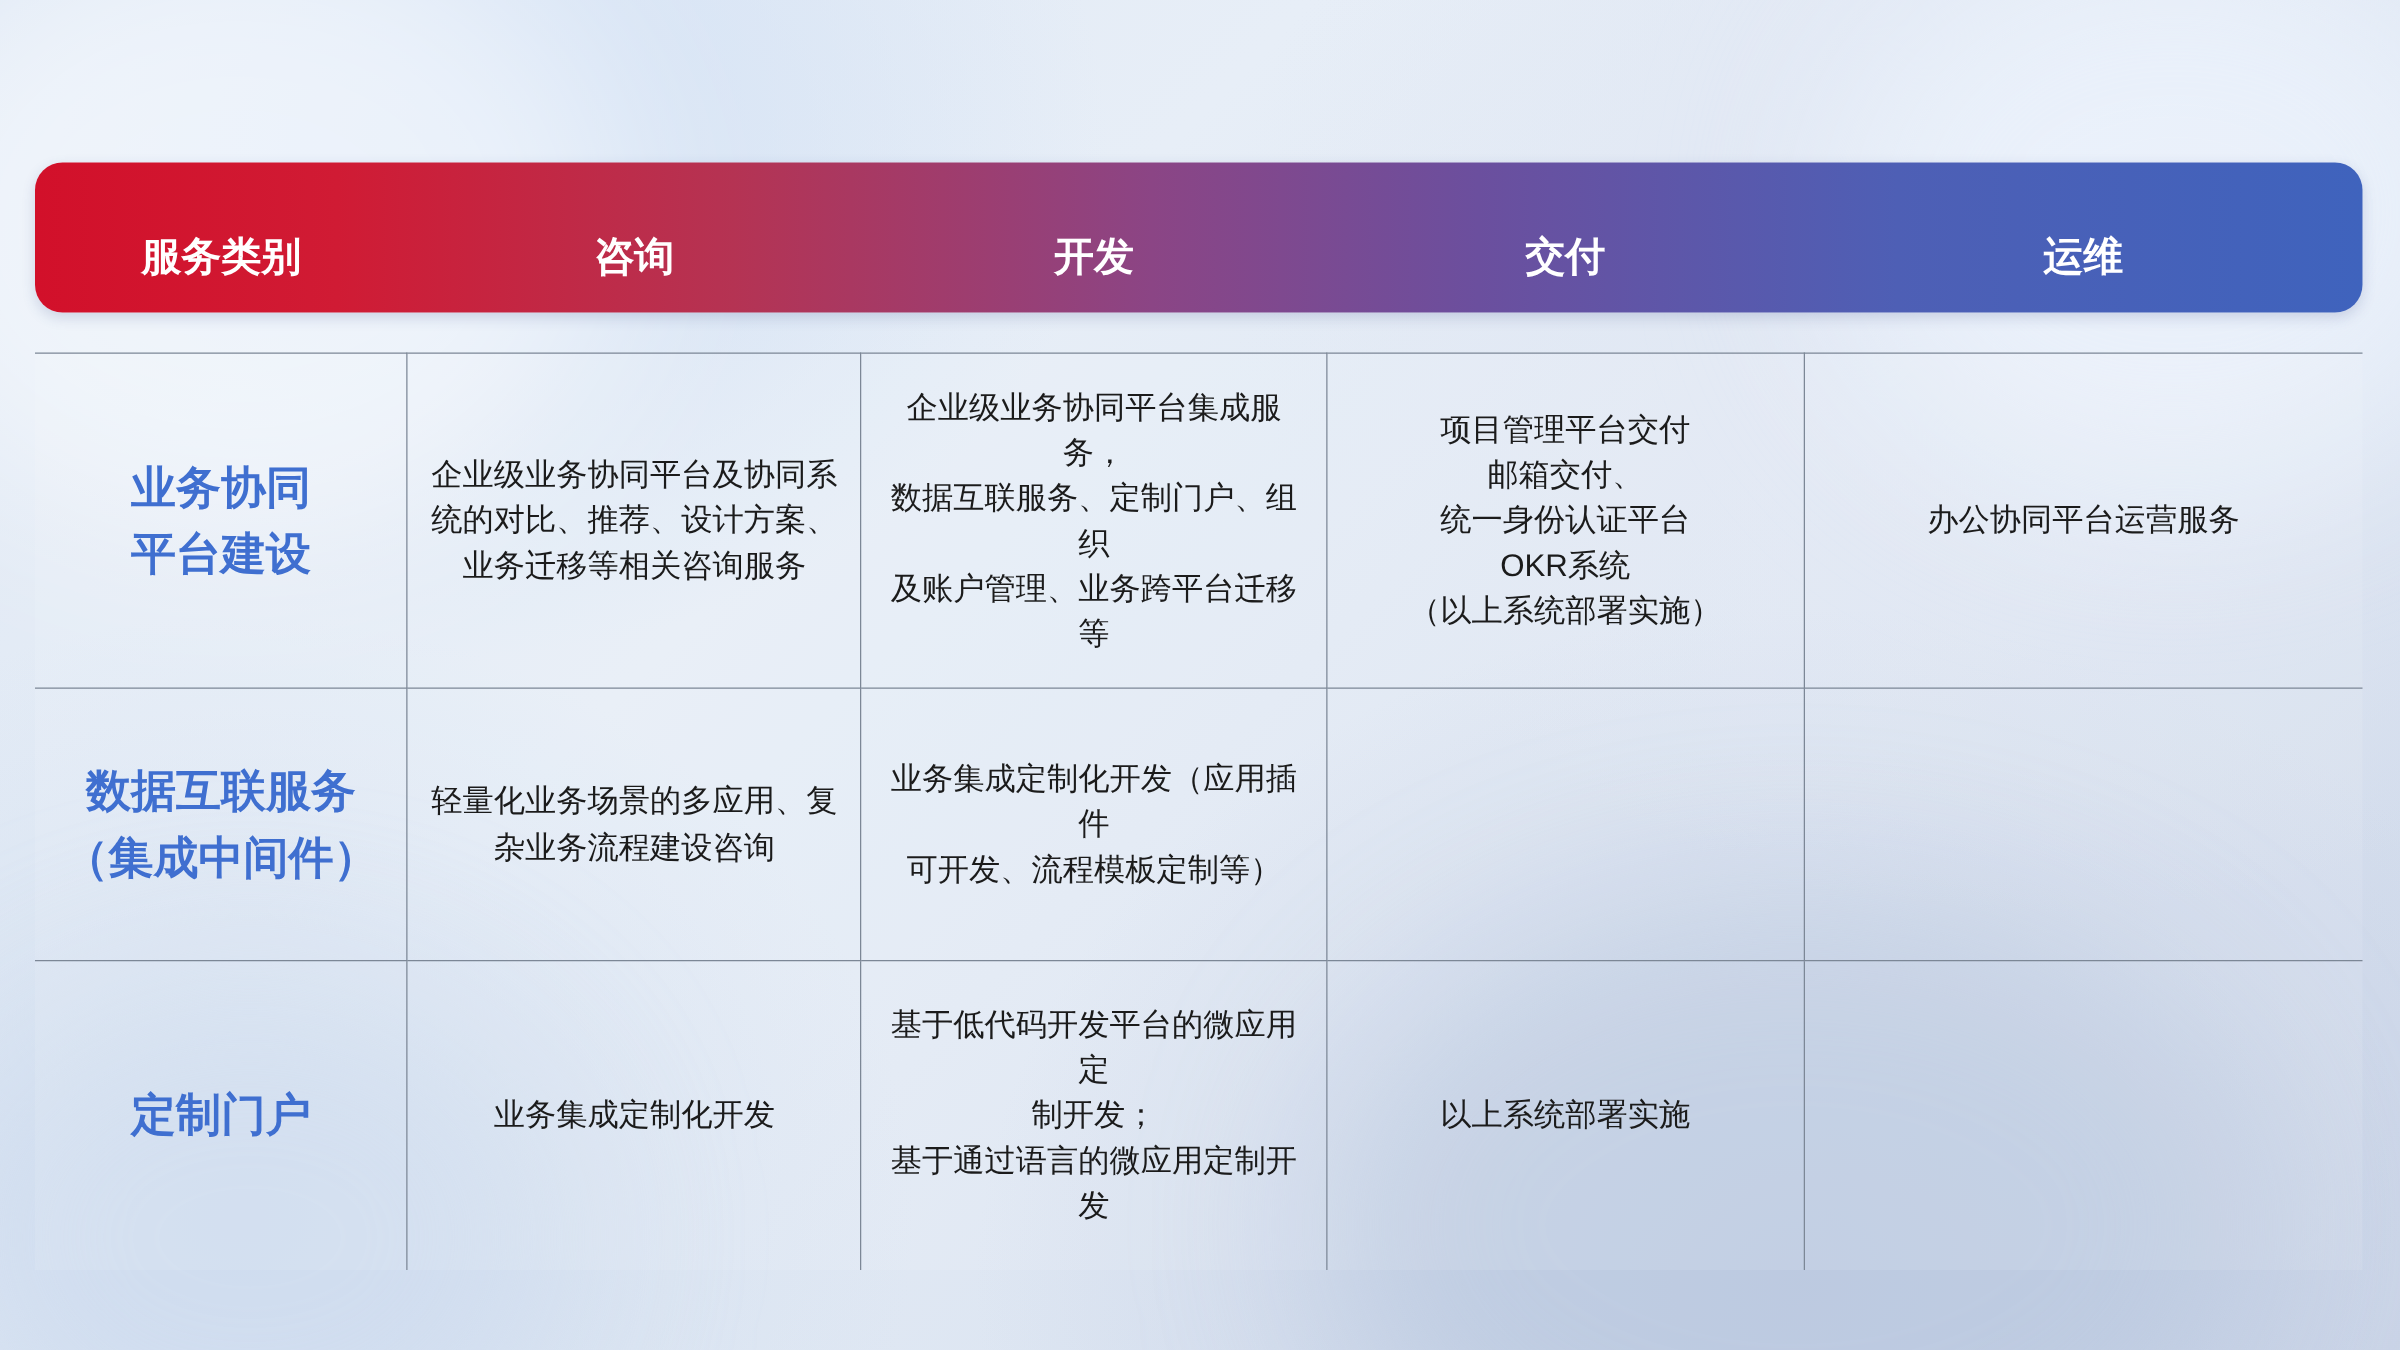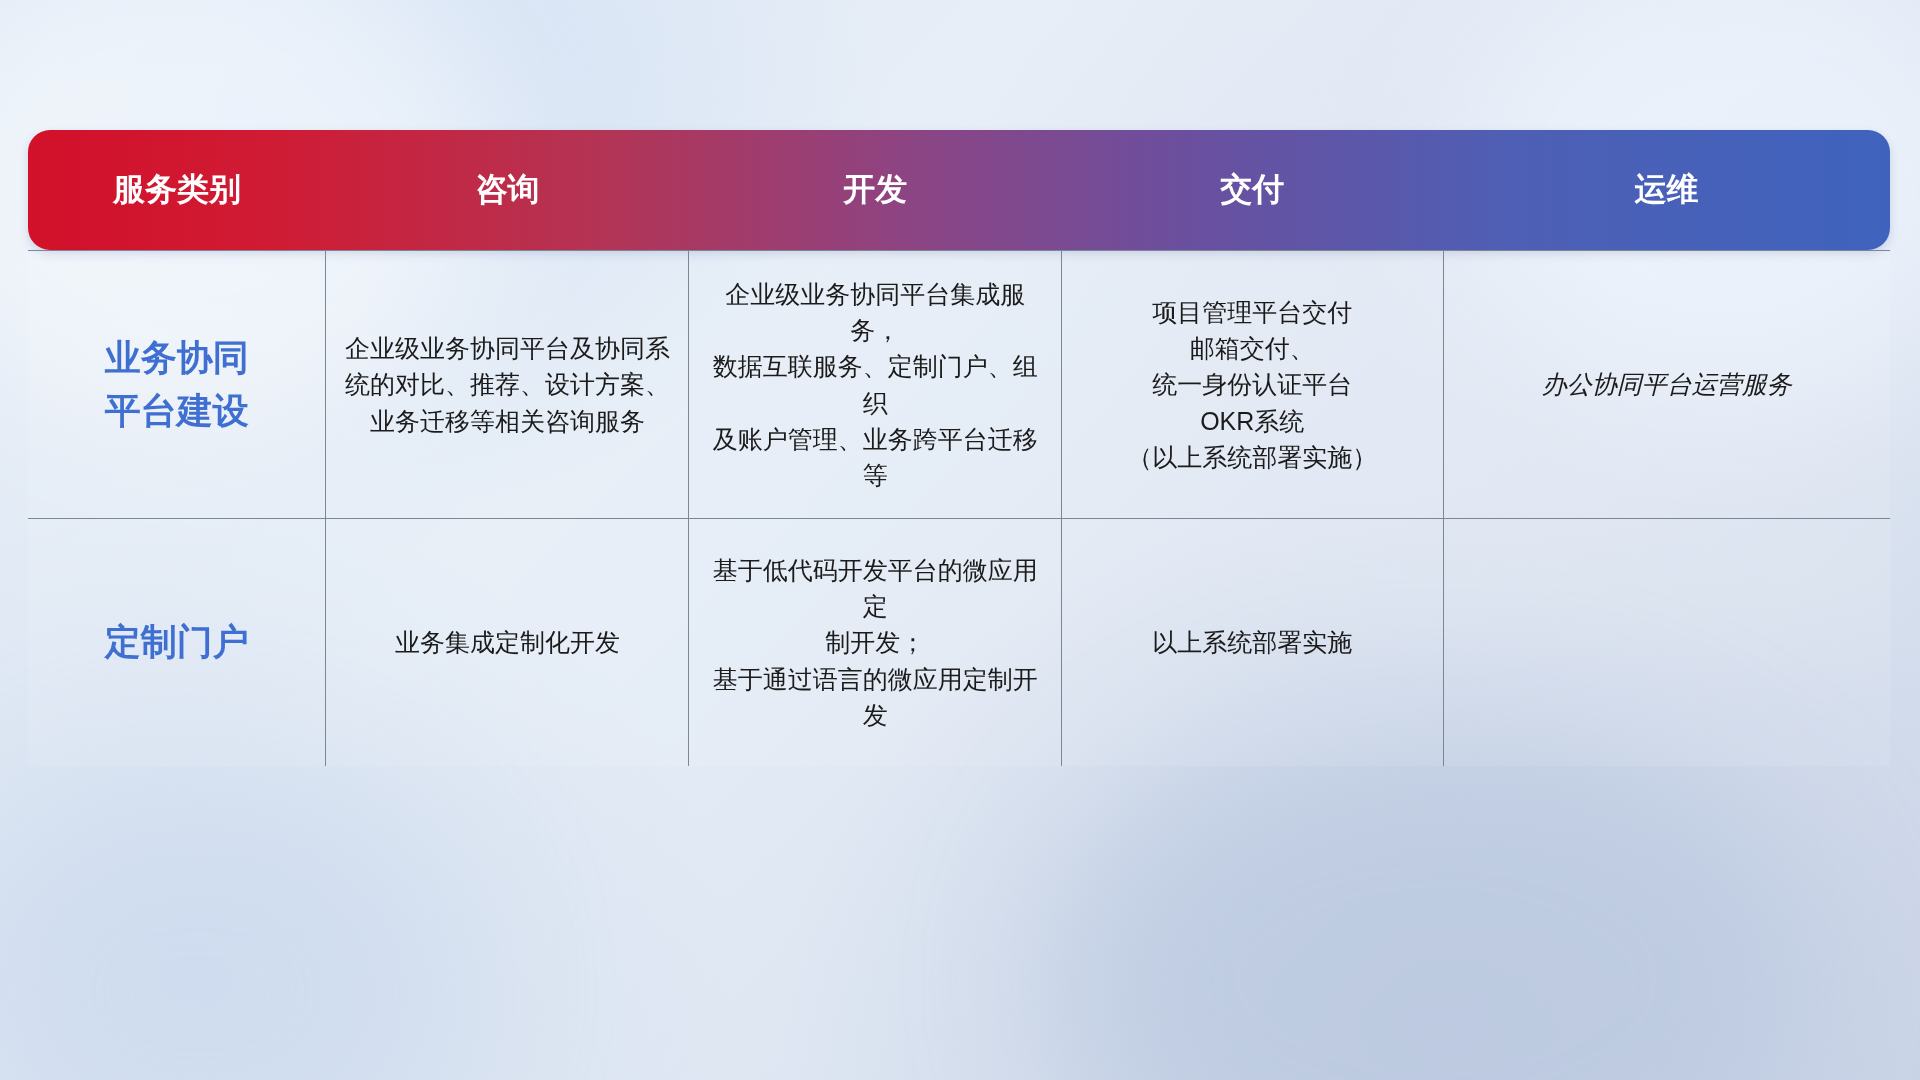--- a/index.html
+++ b/index.html
@@ -50,21 +50,21 @@
     table-layout: fixed;
   }
 
   thead th {
     height: 120px;
     font-size: 32px;
     font-weight: bold;
     color: #ffffff;
     text-align: center;
     vertical-align: middle;
-    padding: 0;
+    padding: 16px;
     border: none;
   }
 
   .header-band {
     position: absolute;
     left: 28px;
     top: 130px;
     width: 1862px;
     height: 120px;
     border-radius: 22px;
@@ -85,21 +85,20 @@
 
   tbody tr td:first-child {
     border-left: none;
     color: #3f6fd0;
     font-weight: bold;
     font-size: 36px;
     line-height: 1.45;
   }
   tbody tr td:last-child {
     border-right: none;
-    font-style: italic;
   }
   tbody tr:last-child td {
     border-bottom: none;
     margin-top: 41px;
   }
   tbody tr:first-child td {
     border-top: 1px solid #7c8796;
   }
 
   .row-1 td { height: 235px; }
@@ -153,20 +152,30 @@
           <td class="cell-text">企业级业务协同平台集成服务，
 数据互联服务、定制门户、组织
 及账户管理、业务跨平台迁移等</td>
           <td class="cell-text">项目管理平台交付
 邮箱交付、
 统一身份认证平台
 OKR系统
 （以上系统部署实施）</td>
           <td class="cell-text">办公协同平台运营服务</td>
         </tr>
+        <tr class="row-2">
+          <td class="cell-text">数据互联服务
+（集成中间件）</td>
+          <td class="cell-text">轻量化业务场景的多应用、复
+杂业务流程建设咨询</td>
+          <td class="cell-text">业务集成定制化开发（应用插件
+可开发、流程模板定制等）</td>
+          <td class="cell-text"></td>
+          <td class="cell-text"></td>
+        </tr>
         <tr class="row-3">
           <td class="cell-text">定制门户</td>
           <td class="cell-text">业务集成定制化开发</td>
           <td class="cell-text">基于低代码开发平台的微应用定
 制开发；
 基于通过语言的微应用定制开发</td>
           <td class="cell-text">以上系统部署实施</td>
           <td class="cell-text"></td>
         </tr>
       </tbody>

